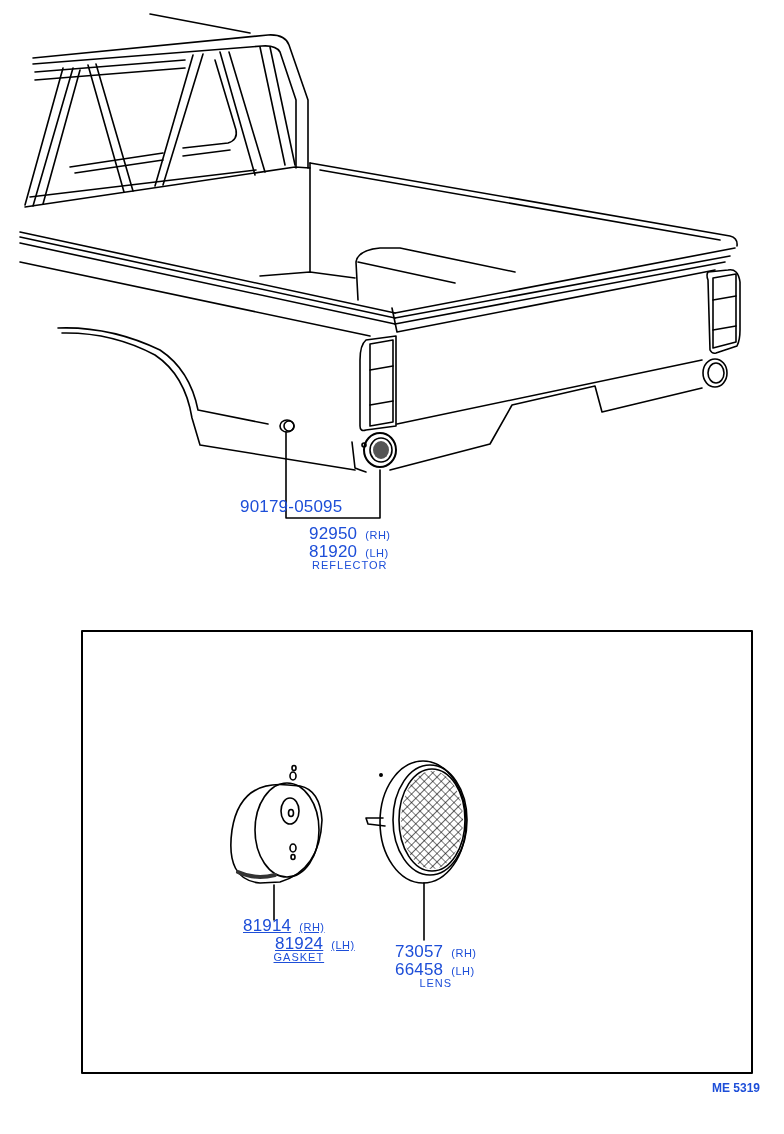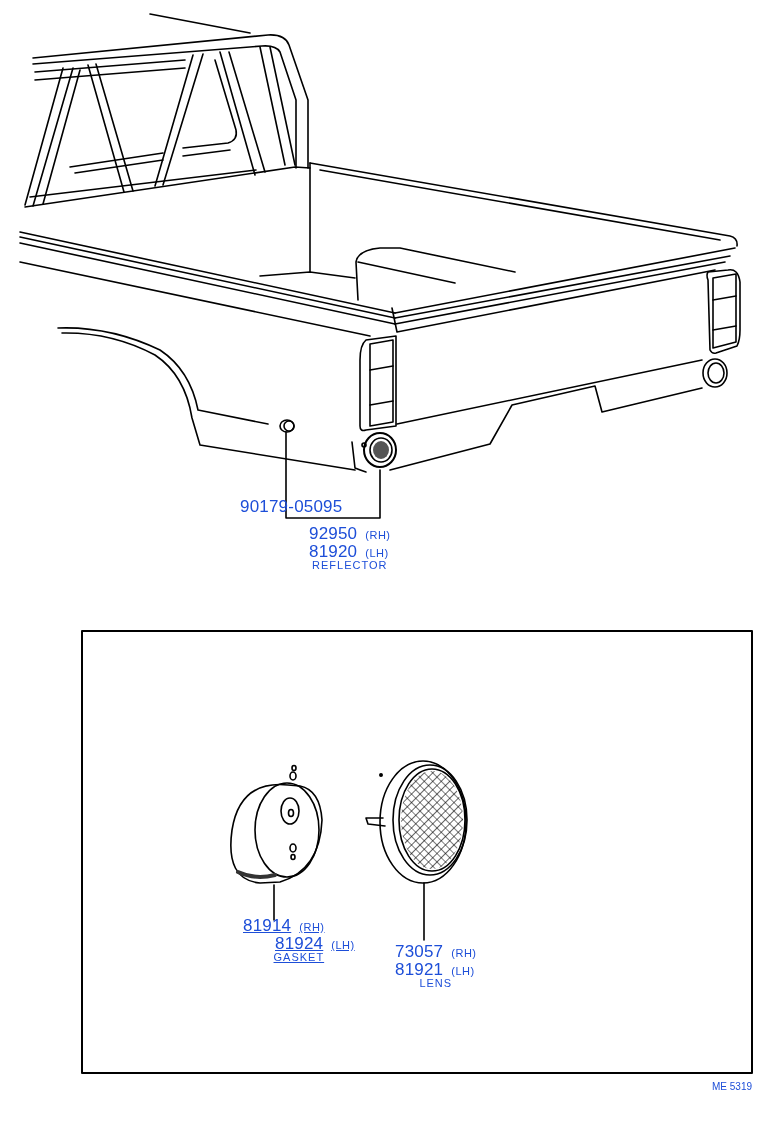--- a/index.html
+++ b/index.html
@@ -149,18 +149,18 @@
     <span class="pn">81924</span><span class="side">(LH)</span>
   </span>
   <span class="row name">GASKET</span>
 </div>
 
 <div class="lbl" style="left:395px; top:943px;">
   <span class="row">
     <span class="pn">73057</span><span class="side">(RH)</span>
   </span>
   <span class="row" style="margin-top:1px;">
-    <span class="pn">81921</span><span class="side">(LH)</span>
+    <span class="pn">66458</span><span class="side">(LH)</span>
   </span>
   <span class="row name">LENS</span>
 </div>
 
-<div class="lbl" style="left:712px; top:1082px; font-size:10px; font-weight:normal;">ME 5319</div>
+<div class="lbl" style="left:712px; top:1082px; font-size:12px; font-weight:bold;">ME 5319</div>
 
 </body></html>

